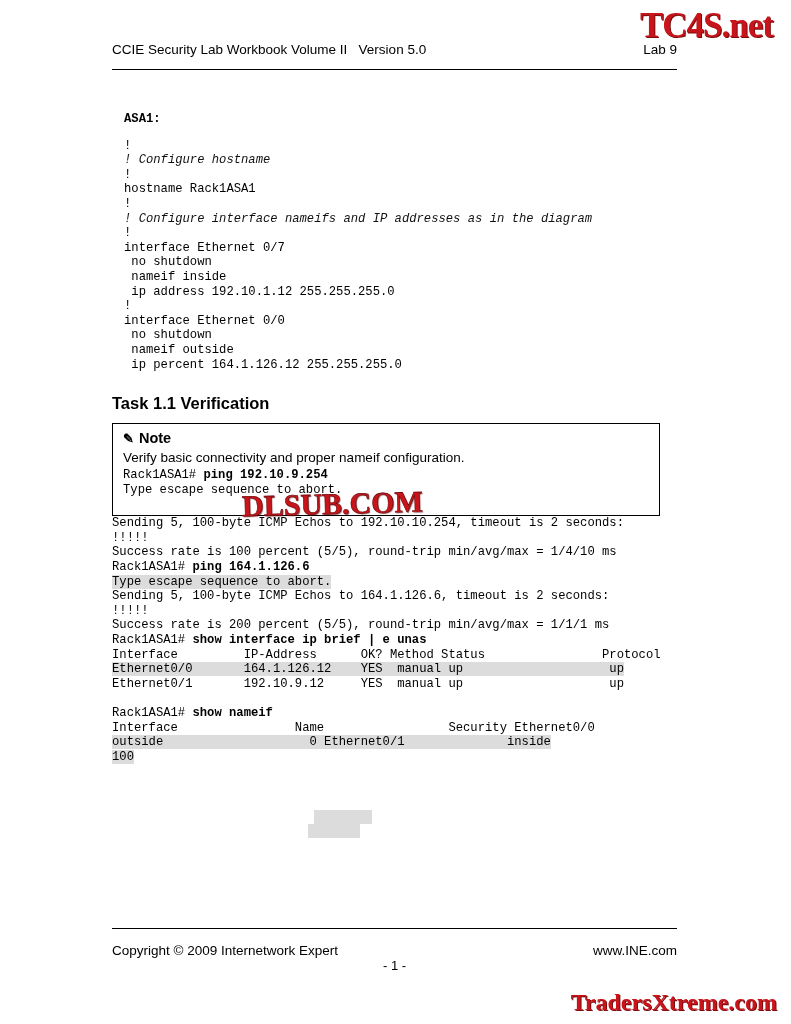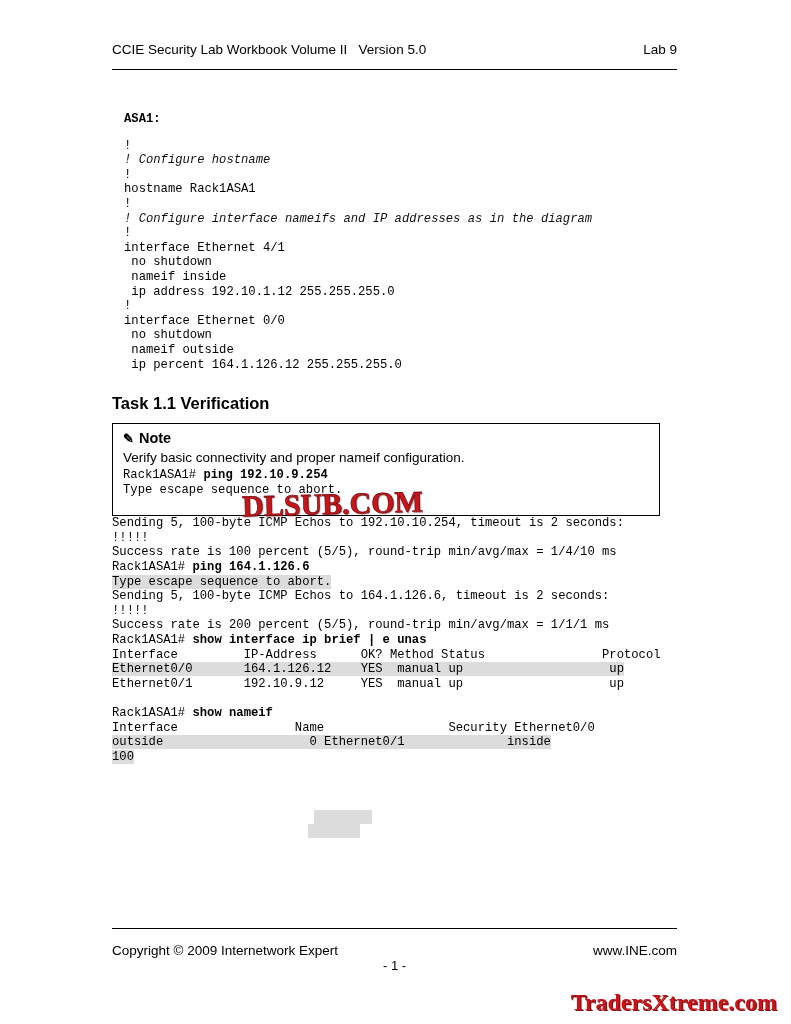--- a/index.html
+++ b/index.html
@@ -186,41 +186,42 @@
     width: 565px;
     text-align: center;
     font-size: 13px;
   }
 </style>
 </head>
 <body>
 
 <div class="page">
 
+  <div class="wm-tc4s">TC4S.net</div>
 
   <div class="header">
     <div class="header-row">
       <span class="header-left">CCIE Security Lab Workbook Volume II   Version 5.0</span>
       <span class="header-right">Lab 9</span>
     </div>
   </div>
 
   <div class="content">
 
 
     <pre class="code b">ASA1:</pre>
 
     <pre class="code"><span>!</span>
 <span class="i">! Configure hostname</span>
 <span>!</span>
 <span>hostname Rack1ASA1</span>
 <span>!</span>
 <span class="i">! Configure interface nameifs and IP addresses as in the diagram</span>
 <span>!</span>
-<span>interface Ethernet 4/1</span>
+<span>interface Ethernet 0/7</span>
 <span> no shutdown</span>
 <span> nameif inside</span>
 <span> ip address 192.10.1.12 255.255.255.0</span>
 <span>!</span>
 <span>interface Ethernet 0/0</span>
 <span> no shutdown</span>
 <span> nameif outside</span>
 <span> ip percent 164.1.126.12 255.255.255.0</span></pre>
 
     <h2 class="task-title2">Task 1.1 Verification</h2>

